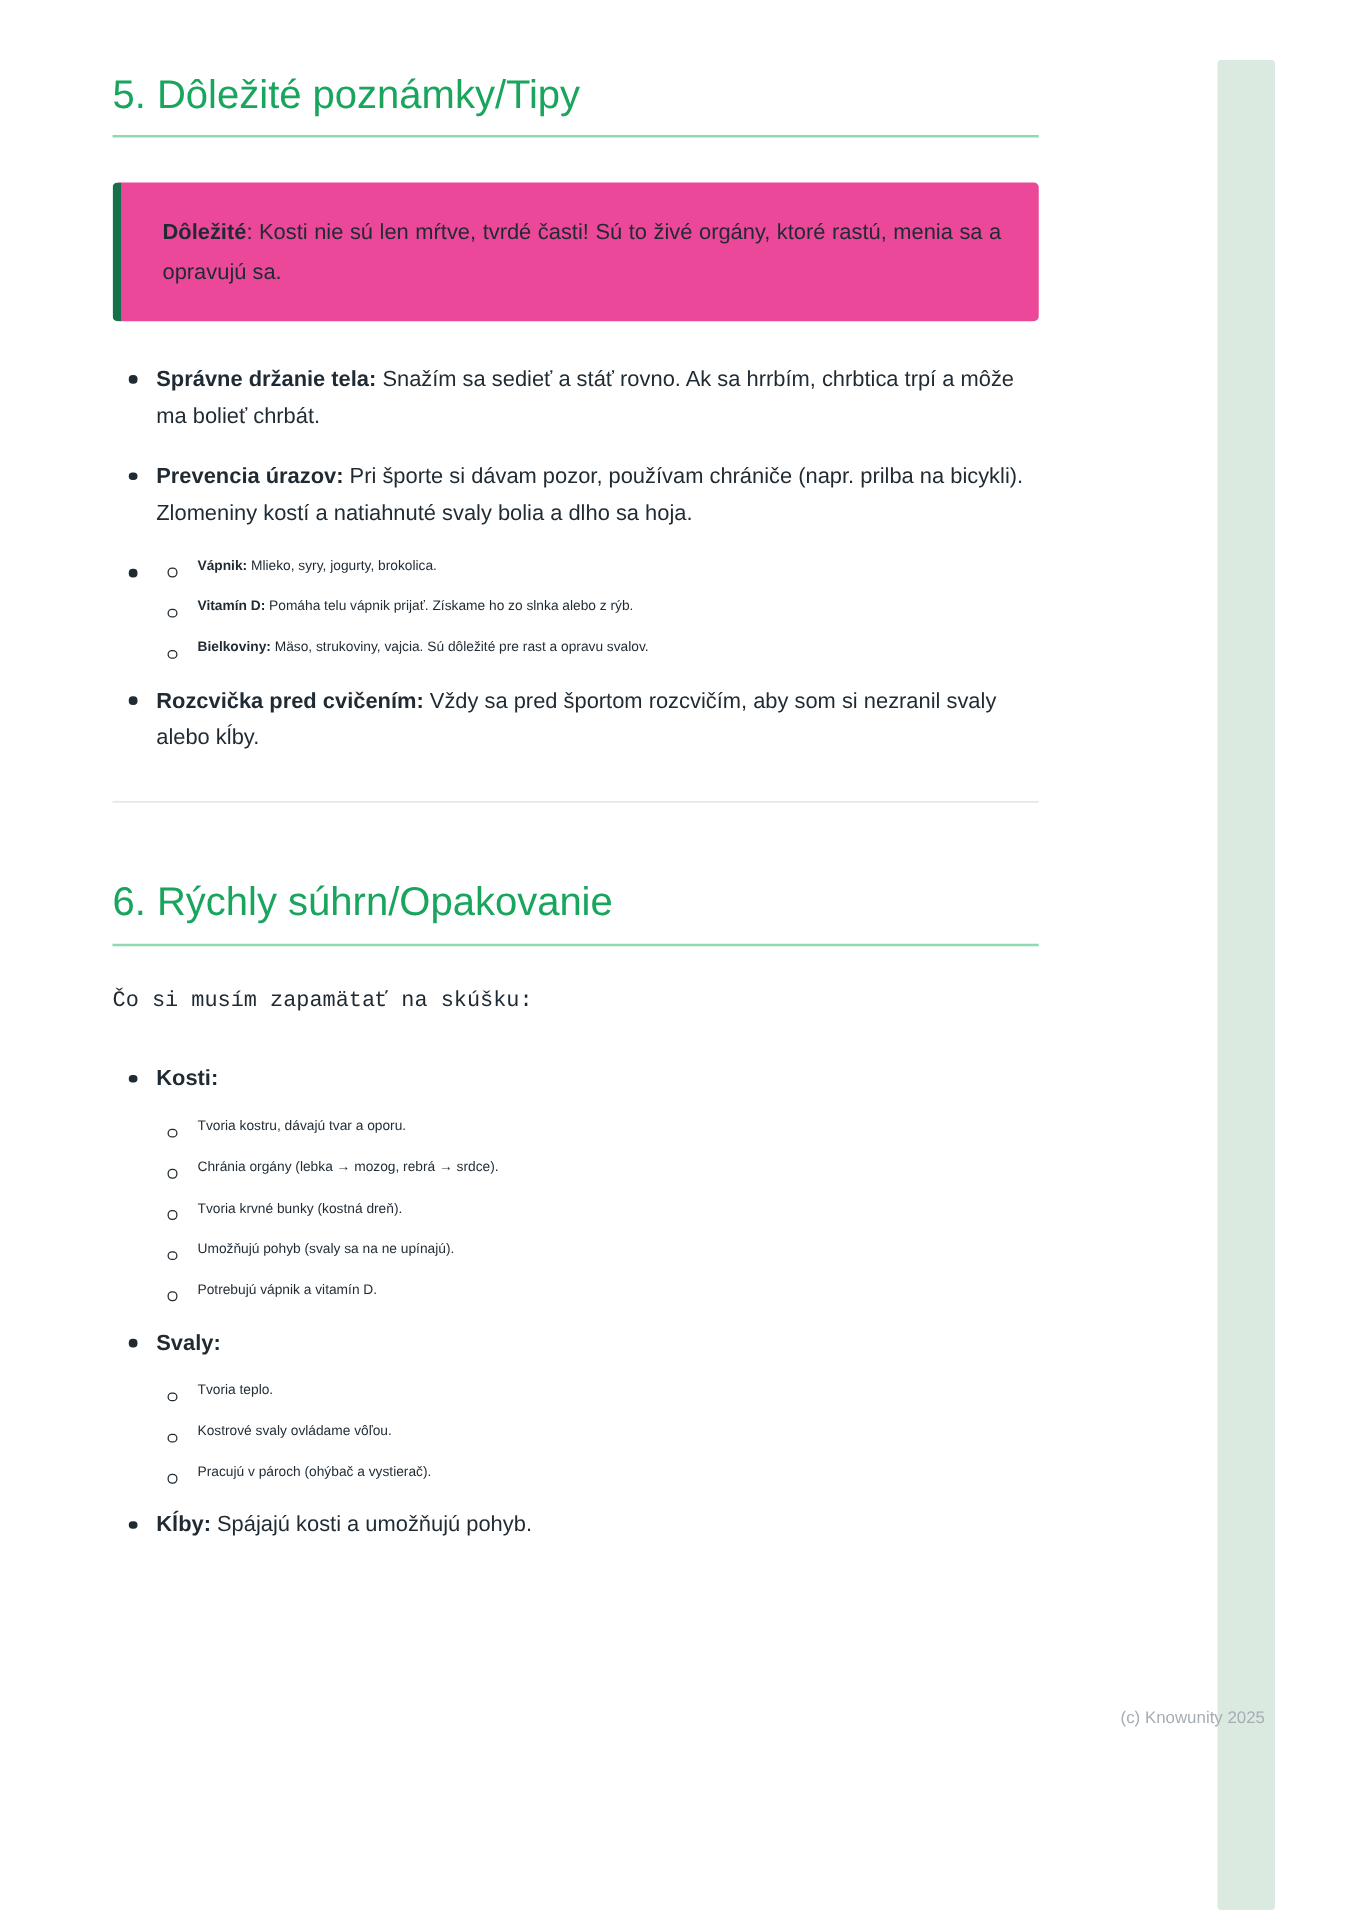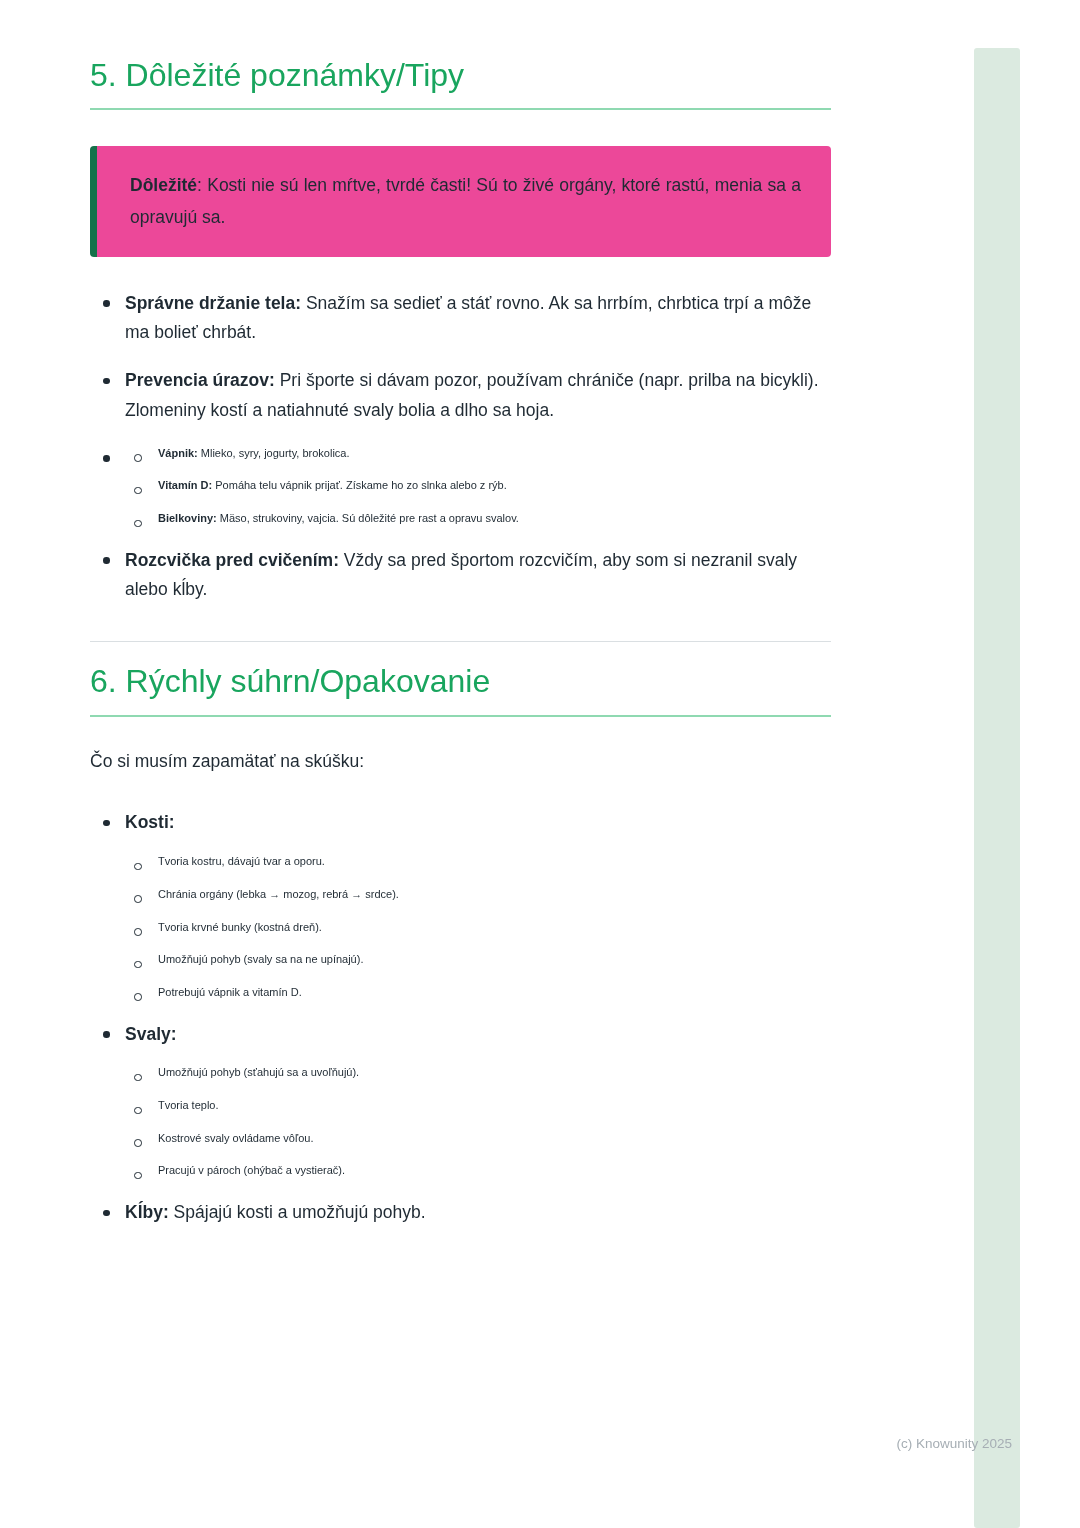--- a/index.html
+++ b/index.html
@@ -107,31 +107,32 @@
     border: 1.6px solid #1f2a33;
     background: transparent;
   }
 
   hr.divider {
     border: none;
     border-top: 1px solid #dadfe2;
     margin: 36px 0 0 0;
   }
 
-  .section-gap { margin-top: 20px; }
+  .section-gap { margin-top: 60px; }
 
   .intro {
     margin: 30px 0 0 0;
     font-size: 17.5px;
     line-height: 1.7;
+    font-family: Liberation Mono, monospace;
   }
 
   .copyright {
     position: absolute;
-    top: 1436px;
+    top: 1366px;
     right: 68px;
     font-size: 13.5px;
     color: #a6aeb4;
     z-index: 2;
   }
 </style>
 </head>
 <body>
 
 <div class="side-strip"></div>
@@ -198,23 +199,20 @@
             </li>
             <li>
               <div class="li-text">Potrebujú vápnik a vitamín D.</div>
             </li>
           </ul>
         </li>
         <li>
           <div class="li-text"><strong>Svaly:</strong></div>
           <ul class="sub-list">
             <li>
-              <div class="li-text">Umožňujú pohyb (sťahujú sa a uvoľňujú).</div>
-            </li>
-            <li>
               <div class="li-text">Tvoria teplo.</div>
             </li>
             <li>
               <div class="li-text">Kostrové svaly ovládame vôľou.</div>
             </li>
             <li>
               <div class="li-text">Pracujú v pároch (ohýbač a vystierač).</div>
             </li>
           </ul>
         </li>

